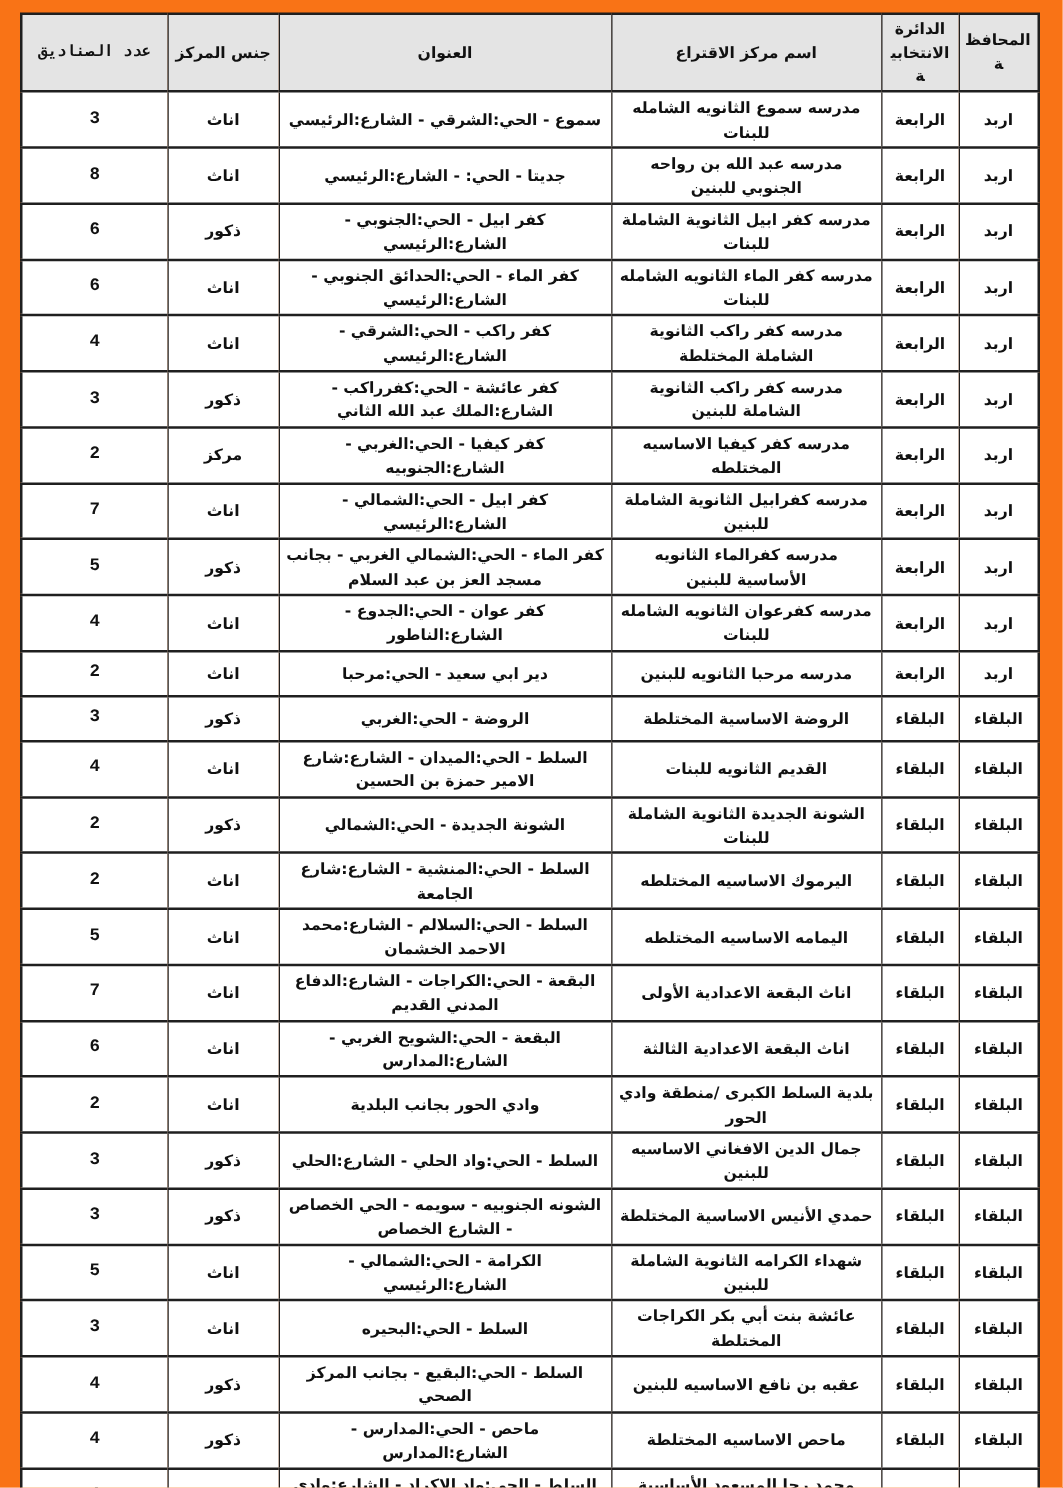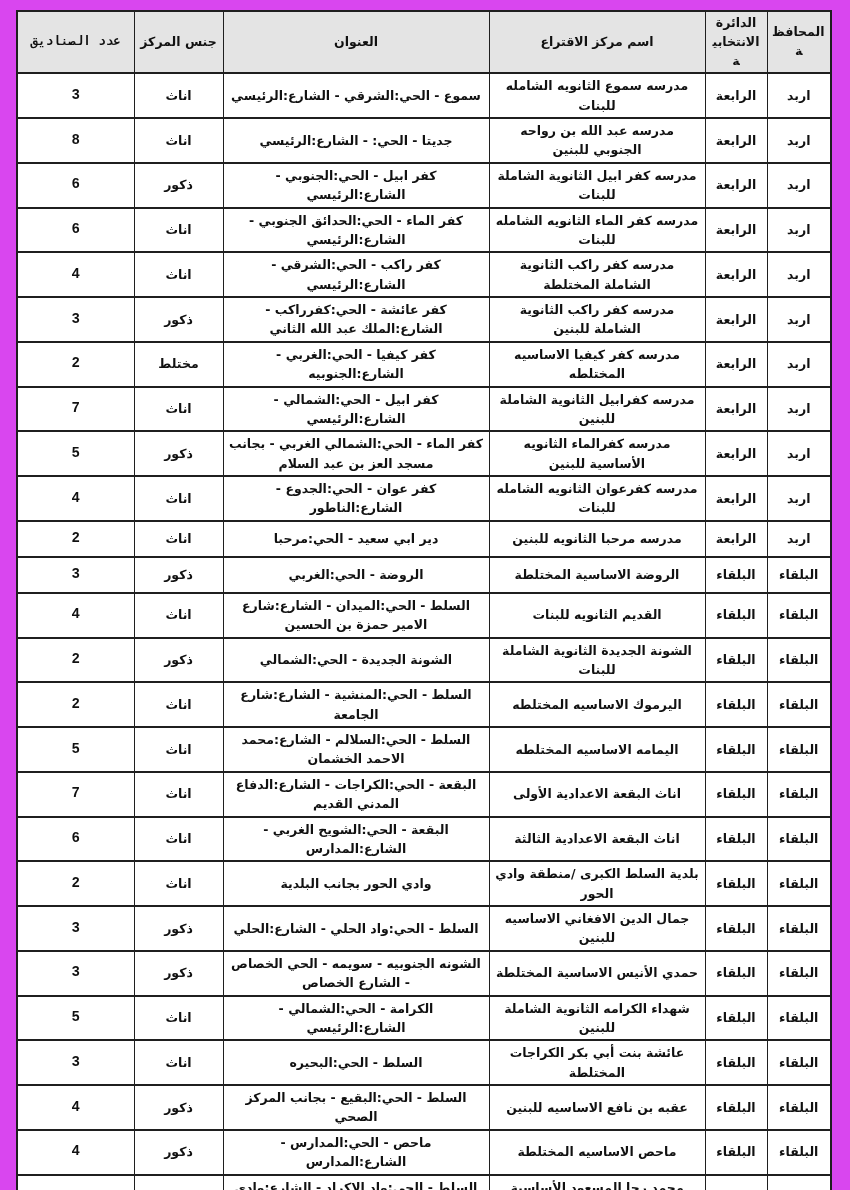--- a/index.html
+++ b/index.html
@@ -7,21 +7,21 @@
     padding: 0;
     width: 850px;
     height: 1190px;
     background: #ffffff;
     font-family: "DejaVu Sans", sans-serif;
     overflow: hidden;
   }
   .page {
     width: 850px;
     height: 1190px;
-    background: #d946ef;
+    background: #f97316;
     box-sizing: border-box;
     padding: 10px 18px;
   }
   table.polling-table {
     width: 814px;
     border-collapse: collapse;
     border: 2px solid #1f1f1f;
     direction: rtl;
     table-layout: fixed;
   }
@@ -121,21 +121,21 @@
           <td class="col-center">مدرسه كفر راكب الثانوية الشاملة للبنين</td>
           <td class="col-address">كفر عائشة - الحي:كفرراكب - الشارع:الملك عبد الله الثاني</td>
           <td class="col-gender">ذكور</td>
           <td class="col-boxes">3</td>
         </tr>
         <tr>
           <td class="col-governorate">اربد</td>
           <td class="col-district">الرابعة</td>
           <td class="col-center">مدرسه كفر كيفيا الاساسيه المختلطه</td>
           <td class="col-address">كفر كيفيا - الحي:الغربي - الشارع:الجنوبيه</td>
-          <td class="col-gender">مختلط</td>
+          <td class="col-gender">مركز</td>
           <td class="col-boxes">2</td>
         </tr>
         <tr>
           <td class="col-governorate">اربد</td>
           <td class="col-district">الرابعة</td>
           <td class="col-center">مدرسه كفرابيل الثانوية الشاملة للبنين</td>
           <td class="col-address">كفر ابيل - الحي:الشمالي - الشارع:الرئيسي</td>
           <td class="col-gender">اناث</td>
           <td class="col-boxes">7</td>
         </tr>

